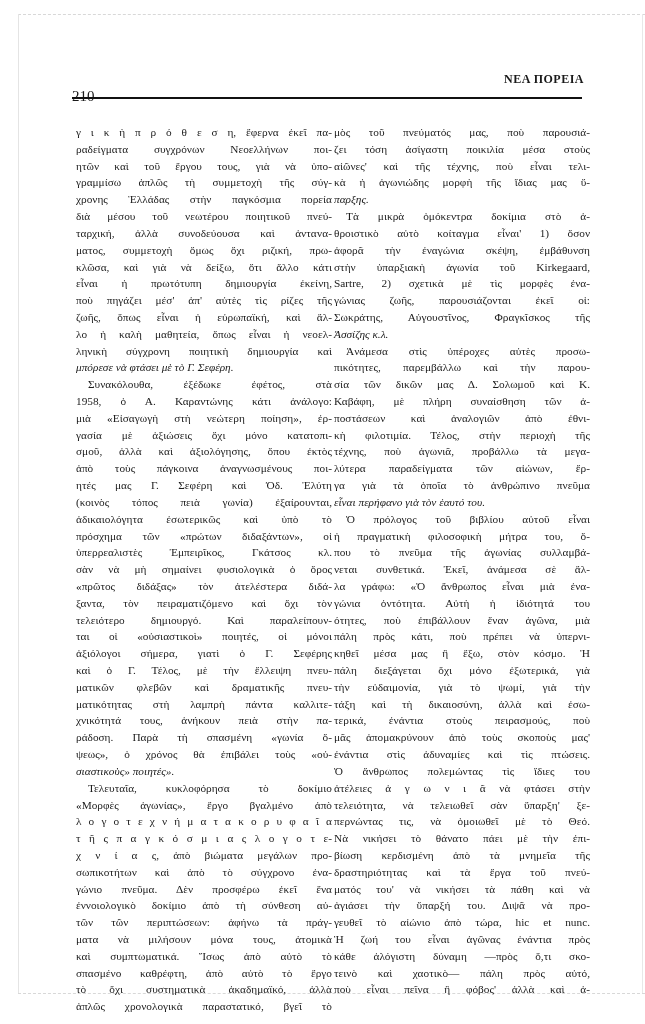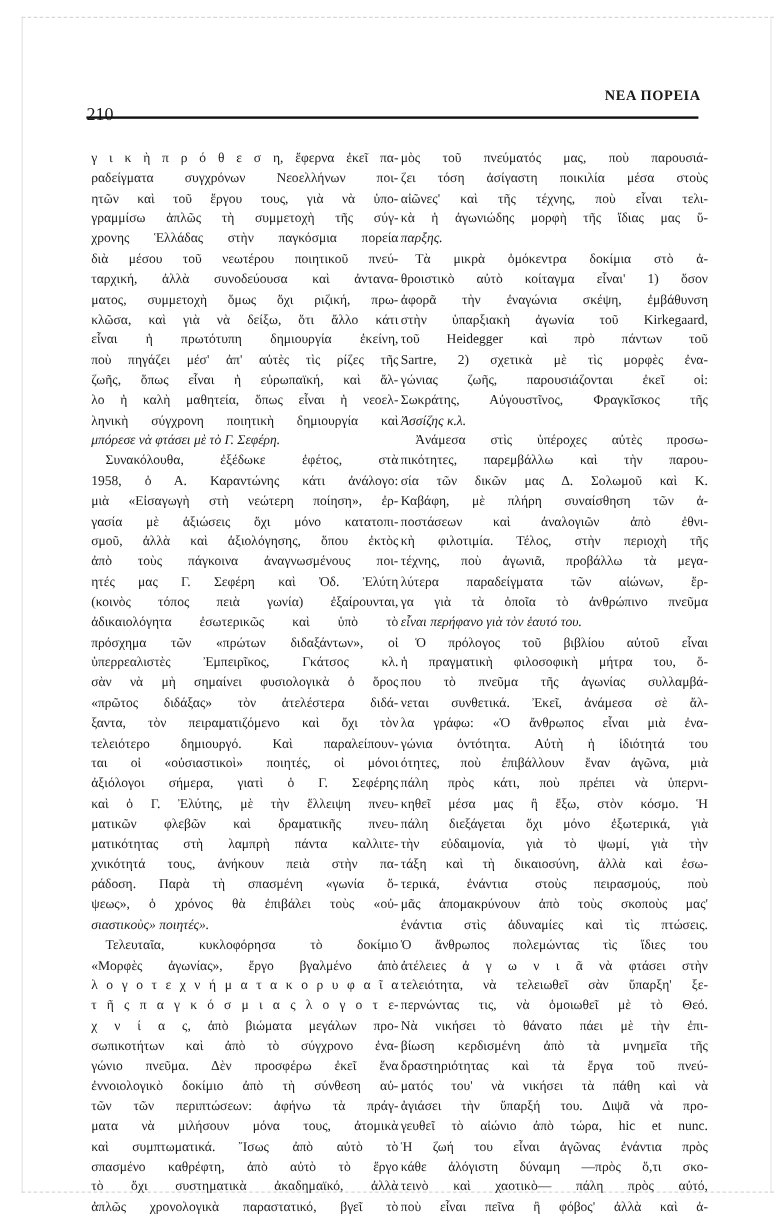--- a/index.html
+++ b/index.html
@@ -64,21 +64,21 @@
     <span class="line">(κοινὸς τόπος πειὰ γωνία) ἐξαίρουνται,</span>
     <span class="line">ἀδικαιολόγητα ἐσωτερικῶς καὶ ὑπὸ τὸ</span>
     <span class="line">πρόσχημα τῶν «πρώτων διδαξάντων», οἱ</span>
     <span class="line">ὑπερρεαλιστὲς Ἐμπειρῖκος, Γκάτσος κλ.</span>
     <span class="line">σὰν νὰ μὴ σημαίνει φυσιολογικὰ ὁ ὅρος</span>
     <span class="line">«πρῶτος διδάξας» τὸν ἀτελέστερα διδά-</span>
     <span class="line">ξαντα, τὸν πειραματιζόμενο καὶ ὄχι τὸν</span>
     <span class="line">τελειότερο δημιουργό. Καὶ παραλείπουν-</span>
     <span class="line">ται οἱ «οὐσιαστικοὶ» ποιητές, οἱ μόνοι</span>
     <span class="line">ἀξιόλογοι σήμερα, γιατὶ ὁ Γ. Σεφέρης</span>
-    <span class="line">καὶ ὁ Γ. Ἐλύτης, μὲ τὴν ἔλλειψη πνευ-</span>
+    <span class="line">καὶ ὁ Γ. Τέλος, μὲ τὴν ἔλλειψη πνευ-</span>
     <span class="line">ματικῶν φλεβῶν καὶ δραματικῆς πνευ-</span>
     <span class="line">ματικότητας στὴ λαμπρὴ πάντα καλλιτε-</span>
     <span class="line">χνικότητά τους, ἀνήκουν πειὰ στὴν πα-</span>
     <span class="line">ράδοση. Παρὰ τὴ σπασμένη «γωνία ὄ-</span>
     <span class="line">ψεως», ὁ χρόνος θὰ ἐπιβάλει τοὺς «οὐ-</span>
     <span class="line last">σιαστικοὺς» ποιητές».</span>
     <span class="line indent">Τελευταῖα, κυκλοφόρησα τὸ δοκίμιο</span>
     <span class="line">«Μορφὲς ἀγωνίας», ἔργο βγαλμένο ἀπὸ</span>
     <span class="line">λ ο γ ο τ ε χ ν ή μ α τ α κ ο ρ υ φ α ῖ α</span>
     <span class="line">τ ῆ ς  π α γ κ ό σ μ ι α ς  λ ο γ ο τ ε-</span>
@@ -96,21 +96,20 @@
 <div class="col col-right" id="col-right">
     <span class="line">μὸς τοῦ πνεύματός μας, ποὺ παρουσιά-</span>
     <span class="line">ζει τόση ἀσίγαστη ποικιλία μέσα στοὺς</span>
     <span class="line">αἰῶνες' καὶ τῆς τέχνης, ποὺ εἶναι τελι-</span>
     <span class="line">κὰ ἡ ἀγωνιώδης μορφὴ τῆς ἴδιας μας ὕ-</span>
     <span class="line last">παρξης.</span>
     <span class="line indent">Τὰ μικρὰ ὁμόκεντρα δοκίμια στὸ ἀ-</span>
     <span class="line">θροιστικὸ αὐτὸ κοίταγμα εἶναι' 1) ὅσον</span>
     <span class="line">ἀφορᾶ τὴν ἐναγώνια σκέψη, ἐμβάθυνση</span>
     <span class="line">στὴν ὑπαρξιακὴ ἀγωνία τοῦ Kirkegaard,</span>
-    <span class="line">τοῦ Heidegger καὶ πρὸ πάντων τοῦ</span>
     <span class="line">Sartre, 2) σχετικὰ μὲ τὶς μορφὲς ἐνα-</span>
     <span class="line">γώνιας ζωῆς, παρουσιάζονται ἐκεῖ οἱ:</span>
     <span class="line">Σωκράτης, Αὐγουστῖνος, Φραγκῖσκος τῆς</span>
     <span class="line last">Ἀσσίζης κ.λ.</span>
     <span class="line indent">Ἀνάμεσα στὶς ὑπέροχες αὐτὲς προσω-</span>
     <span class="line">πικότητες, παρεμβάλλω καὶ τὴν παρου-</span>
     <span class="line">σία τῶν δικῶν μας Δ. Σολωμοῦ καὶ Κ.</span>
     <span class="line">Καβάφη, μὲ πλήρη συναίσθηση τῶν ἀ-</span>
     <span class="line">ποστάσεων καὶ ἀναλογιῶν ἀπὸ ἐθνι-</span>
     <span class="line">κὴ φιλοτιμία. Τέλος, στὴν περιοχὴ τῆς</span>

